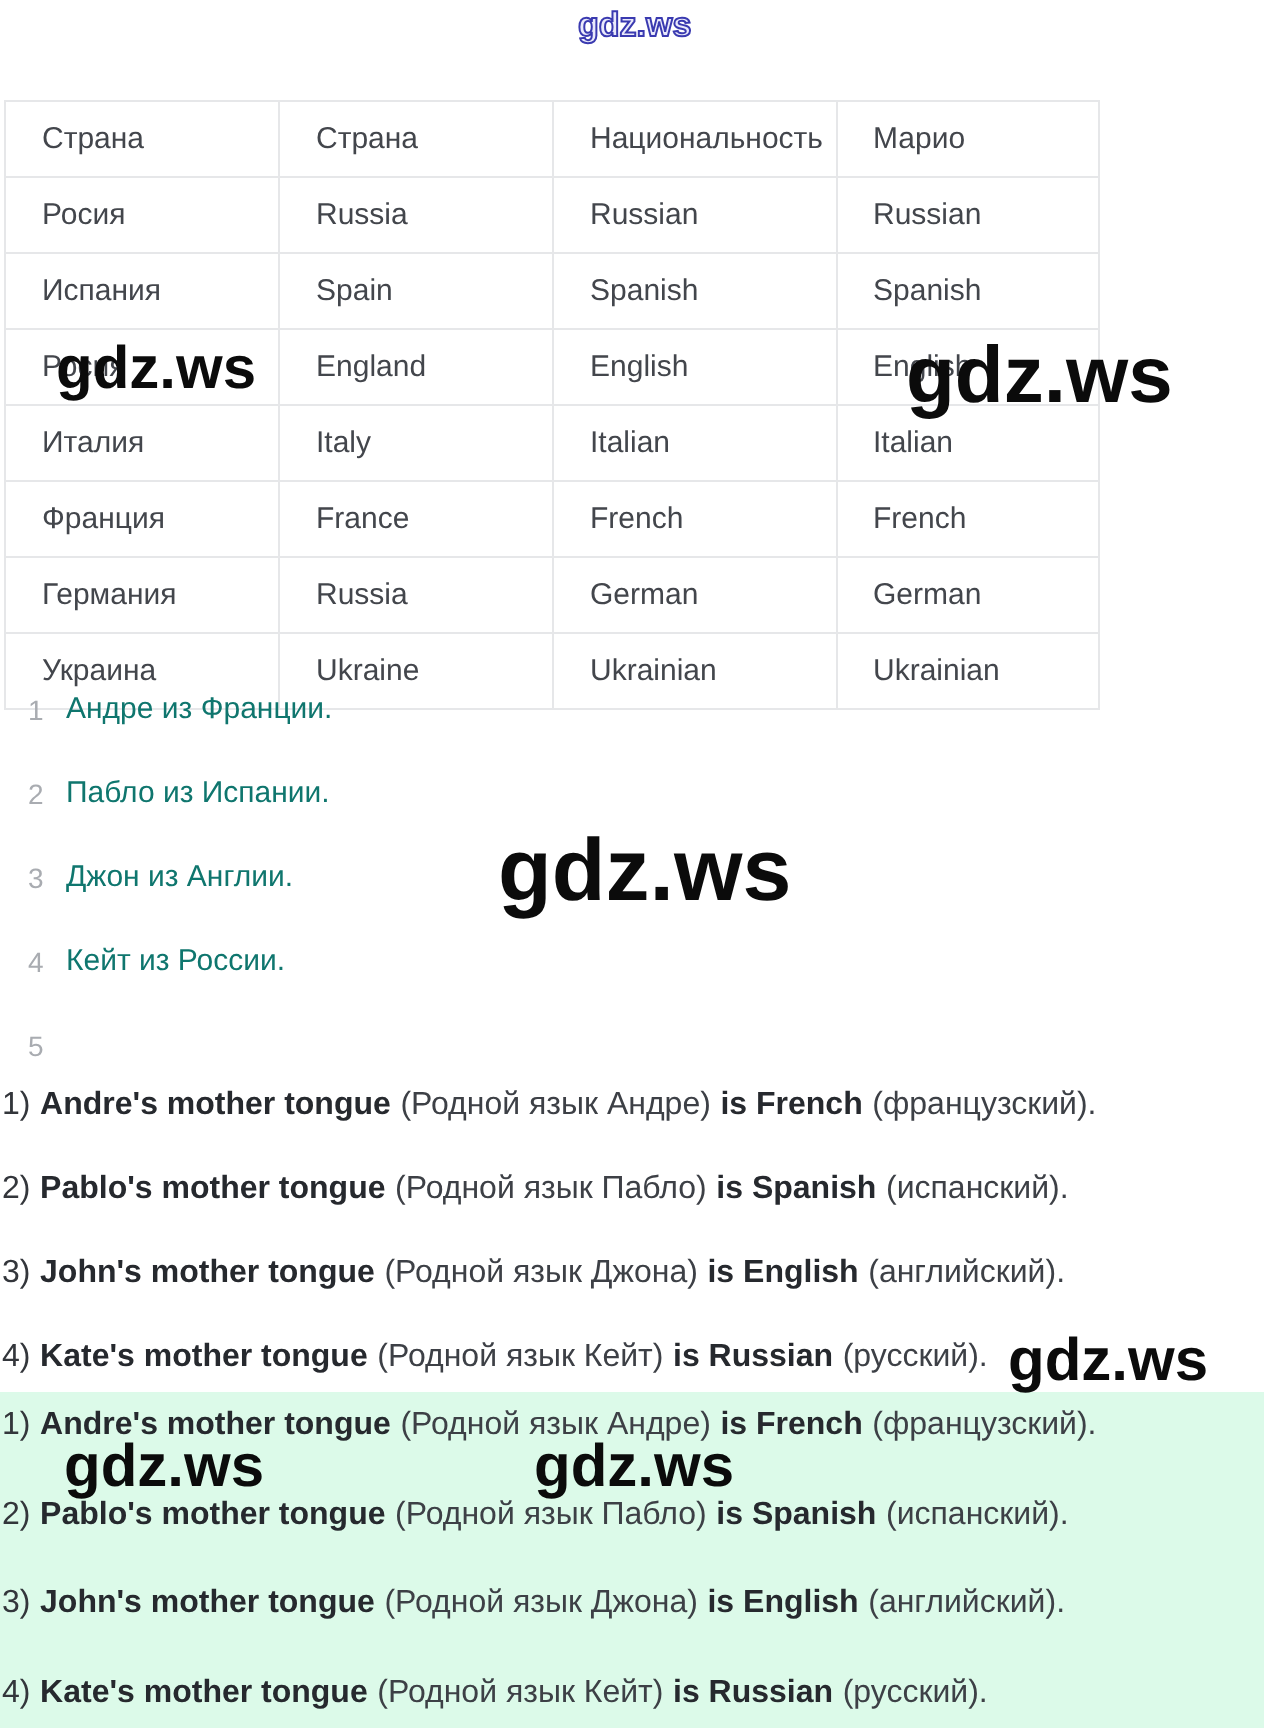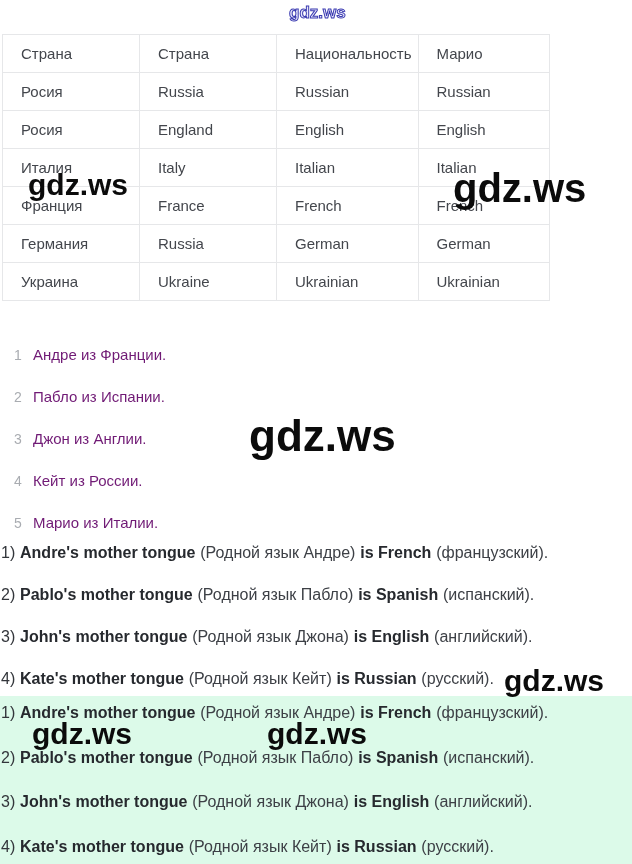--- a/index.html
+++ b/index.html
@@ -20,39 +20,39 @@
   }
   .wm-table-left  { top:170px; left:28px;  font-size:30px; }
   .wm-table-right { top:168px; left:453px; font-size:40px; }
   .wm-center      { top:414px; left:249px; font-size:44px; }
   .wm-line4       { top:666px; left:504px; font-size:30px; }
   .wm-green-left  { top:719px; left:32px;  font-size:30px; }
   .wm-green-mid   { top:719px; left:267px; font-size:30px; }
 
   
   table.vocab {
-    position:absolute; top:34px; left:2px;
+    position:absolute; top:50px; left:2px;
     border-collapse:collapse; table-layout:fixed;
     font-size:15px; color:#43464c; z-index:1;
   }
   table.vocab td {
     border:1px solid #e6e7e9; height:37px;
     padding:0 6px 0 18px; vertical-align:middle;
     overflow:hidden; white-space:nowrap;
   }
   .c0{width:112px}.c1{width:112px}.c2{width:104px}.c3{width:106px}
 
   
   .num-list { position:absolute; top:346px; left:0; width:632px; z-index:1; }
   .num-item { height:42px; display:flex; align-items:flex-start; }
   .num-item .n {
     width:19px; padding-left:14px; font-size:14px; color:#a9acb1;
     line-height:18px; flex:none;
   }
-  .num-item .t { font-size:15px; color:#701a75; line-height:18px; }
+  .num-item .t { font-size:15px; color:#0f766e; line-height:18px; }
 
   
   .answers { position:absolute; left:0; width:632px; z-index:1; }
   .answers-white { top:543px; }
   .answers-green {
     top:696px; height:168px; background:#dcfae9;
     padding-top:7px; box-sizing:border-box;
   }
   .ans-line { padding-left:1px; font-size:16px; line-height:20px; white-space:nowrap; }
   .answers-white .ans-line { height:42px; }
@@ -79,20 +79,26 @@
     <td class="c0">Страна</td>
     <td class="c1">Страна</td>
     <td class="c2">Национальность</td>
     <td class="c3">Марио</td>
   </tr>
   <tr>
     <td>Росия</td>
     <td>Russia</td>
     <td>Russian</td>
     <td>Russian</td>
+  </tr>
+  <tr>
+    <td>Испания</td>
+    <td>Spain</td>
+    <td>Spanish</td>
+    <td>Spanish</td>
   </tr>
   <tr>
     <td>Росия</td>
     <td>England</td>
     <td>English</td>
     <td>English</td>
   </tr>
   <tr>
     <td>Италия</td>
     <td>Italy</td>
@@ -132,21 +138,20 @@
   <div class="num-item">
     <span class="n">3</span>
     <span class="t">Джон из Англии.</span>
   </div>
   <div class="num-item">
     <span class="n">4</span>
     <span class="t">Кейт из России.</span>
   </div>
   <div class="num-item">
     <span class="n">5</span>
-    <span class="t">Марио из Италии.</span>
   </div>
 </div>
 
 <div class="answers answers-white">
   <div class="ans-line">
     <span class="seg n">1)</span><span class="seg b">Andre's mother tongue</span><span class="seg p">(Родной язык Андре)</span><span class="seg b">is French</span><span class="seg p">(французский).</span>
   </div>
   <div class="ans-line">
     <span class="seg n">2)</span><span class="seg b">Pablo's mother tongue</span><span class="seg p">(Родной язык Пабло)</span><span class="seg b">is Spanish</span><span class="seg p">(испанский).</span>
   </div>

